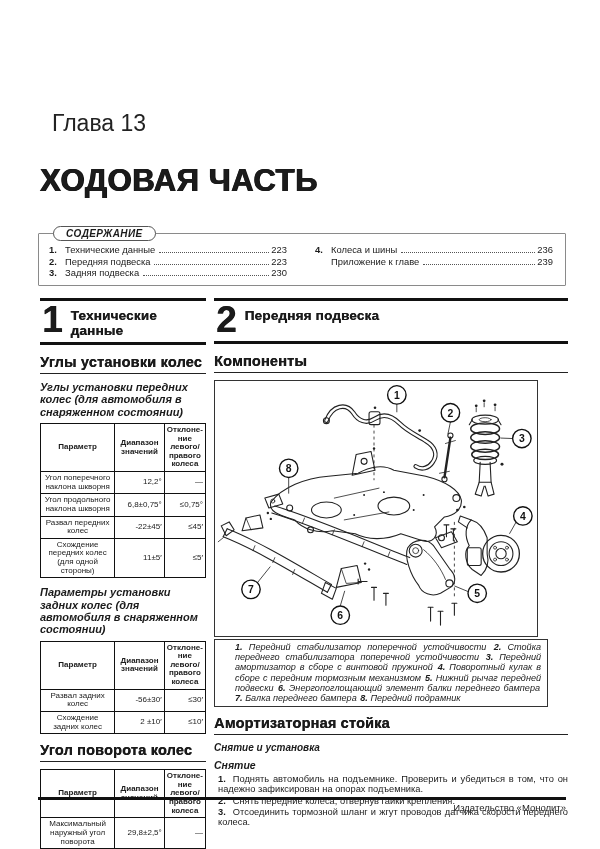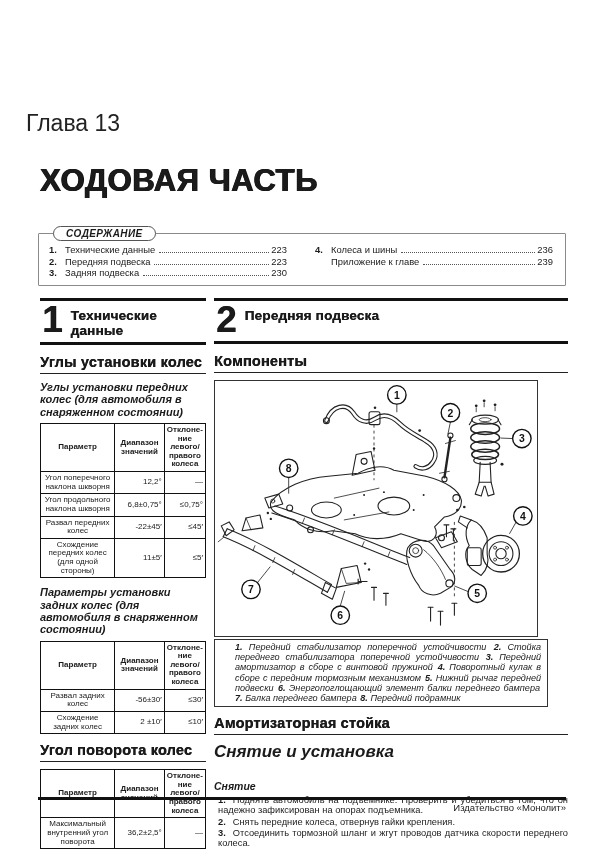--- a/index.html
+++ b/index.html
@@ -2,21 +2,21 @@
 <html><head>
 <meta charset="utf-8">
 <style>
   html,body{margin:0;padding:0;background:#e8e8e8;}
   .page{
     position:relative;width:600px;height:849px;background:#ffffff;
     font-family:"Liberation Sans", sans-serif;color:#1b1b1b;overflow:hidden;
     margin:0 auto;
   }
   
-  .chapter-label{position:absolute;left:26px;top:110px;font-size:23px;color:#222;}
+  .chapter-label{position:absolute;left:52px;top:110px;font-size:23px;color:#222;}
   .chapter-title{
     position:absolute;left:40px;top:163px;font-size:31px;font-weight:bold;
     letter-spacing:0.6px;text-shadow:0.7px 0 0 #111, -0.4px 0 0 #111;
   }
   
   .toc{
     position:absolute;left:38px;top:233px;width:528px;box-sizing:border-box;
     border:1.2px solid #8a8a8a;border-radius:1px;padding:10px 12px 6px 10px;
   }
   .toc-tab{
@@ -62,21 +62,21 @@
   
   .diagram-box{width:324px;height:257px;border:1.6px solid #333;box-sizing:border-box;background:#fff;}
   .caption-box{
     width:334px;box-sizing:border-box;border:1.6px solid #333;margin-top:2px;
     padding:2px 6px 3px 20px;
   }
   .caption{font-size:9.1px;font-style:italic;line-height:1.12;text-align:justify;}
   .caption b{font-style:italic;}
   .cap-item{margin-right:1px;}
   .h-strut{margin-top:8px;}
-  .sub1{font-size:17px;font-weight:bold;font-style:italic;margin:5px 0 18px 0;}
+  .sub1{font-size:10px;font-weight:bold;font-style:italic;margin:5px 0 6px 0;}
   .sub2{font-size:10.5px;font-weight:bold;font-style:italic;margin:0 0 4px 0;}
   .steps p{font-size:9.3px;line-height:1.05;text-align:justify;margin:0 0 2px 4px;}
   .stepnum{font-weight:bold;margin-right:7px;}
   
   .footer-line{position:absolute;left:38px;top:797px;width:528px;border-top:3px solid #111;}
   .footer-text{position:absolute;right:34px;top:802px;font-size:9.5px;color:#222;}
   
   .ln{fill:none;stroke:#222;stroke-width:1.1;stroke-linecap:round;stroke-linejoin:round;}
   .thin{stroke-width:0.8;}
   .tube{fill:none;stroke:#222;stroke-width:4.6;stroke-linecap:round;stroke-linejoin:round;}
@@ -222,25 +222,20 @@
         </colgroup>
       <thead>
         <tr>
           <th>Параметр</th>
           <th>Диапа­зон зна­чений</th>
           <th>Отклоне­ние лево­го/пра­вого колеса</th>
         </tr>
       </thead>
       <tbody>
         <tr>
-          <td class="p">Максималь­ный вну­тренний угол поворота</td>
-          <td>36,2±2,5°</td>
-          <td>—</td>
-        </tr>
-        <tr>
           <td class="p">Максималь­ный наруж­ный угол поворота</td>
           <td>29,8±2,5°</td>
           <td>—</td>
         </tr>
       </tbody>
     </table>
   </div>
 
   <div class="col-right">
 

